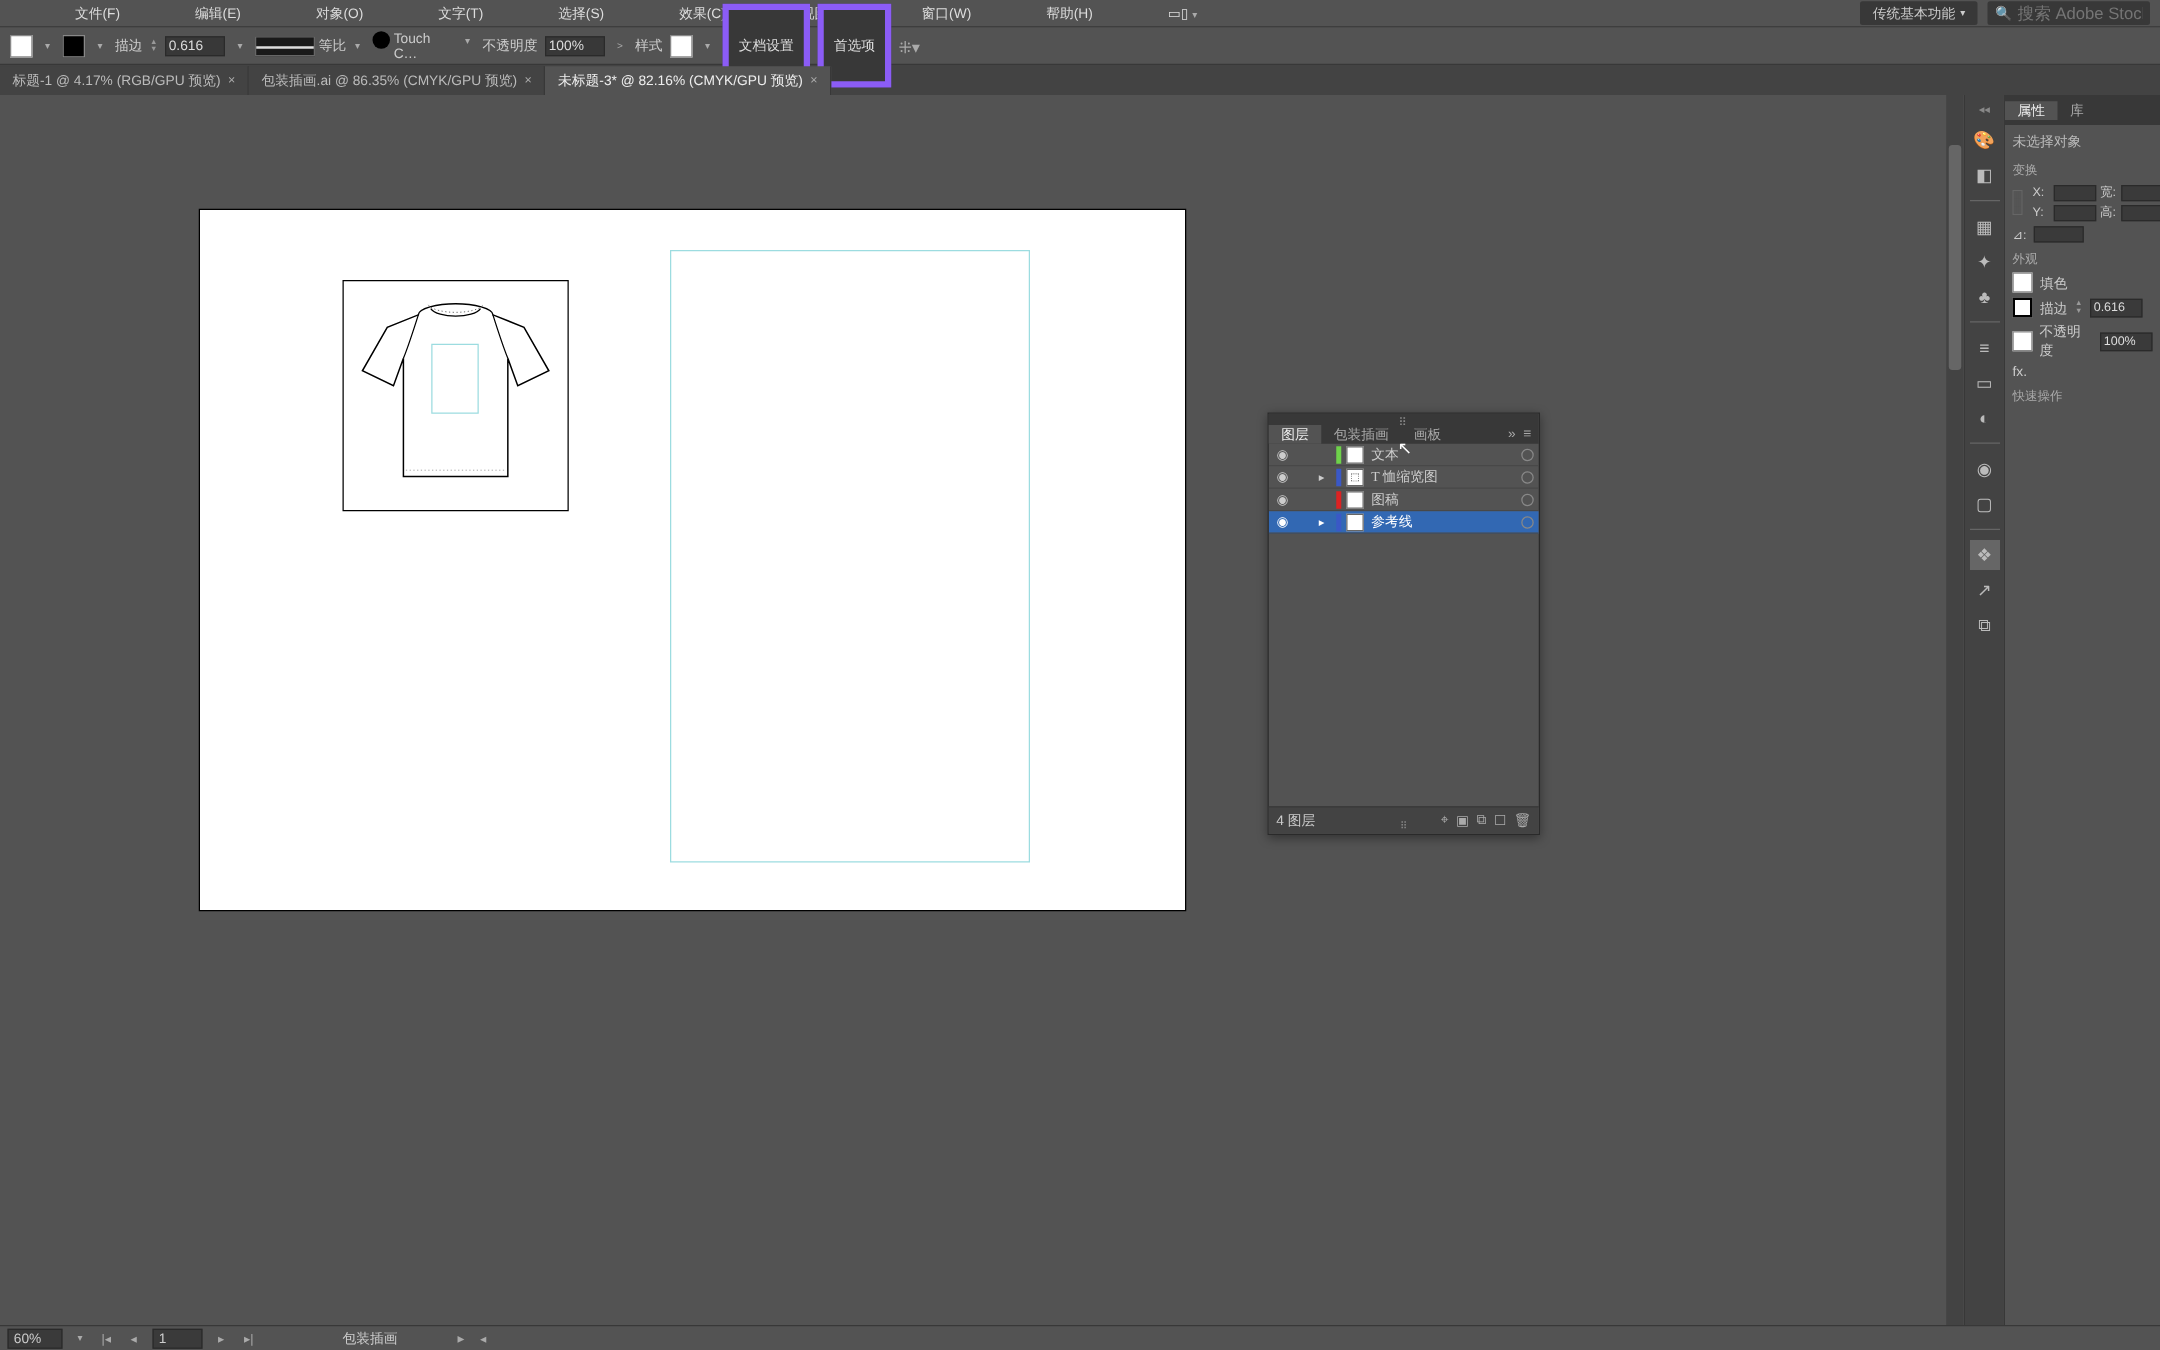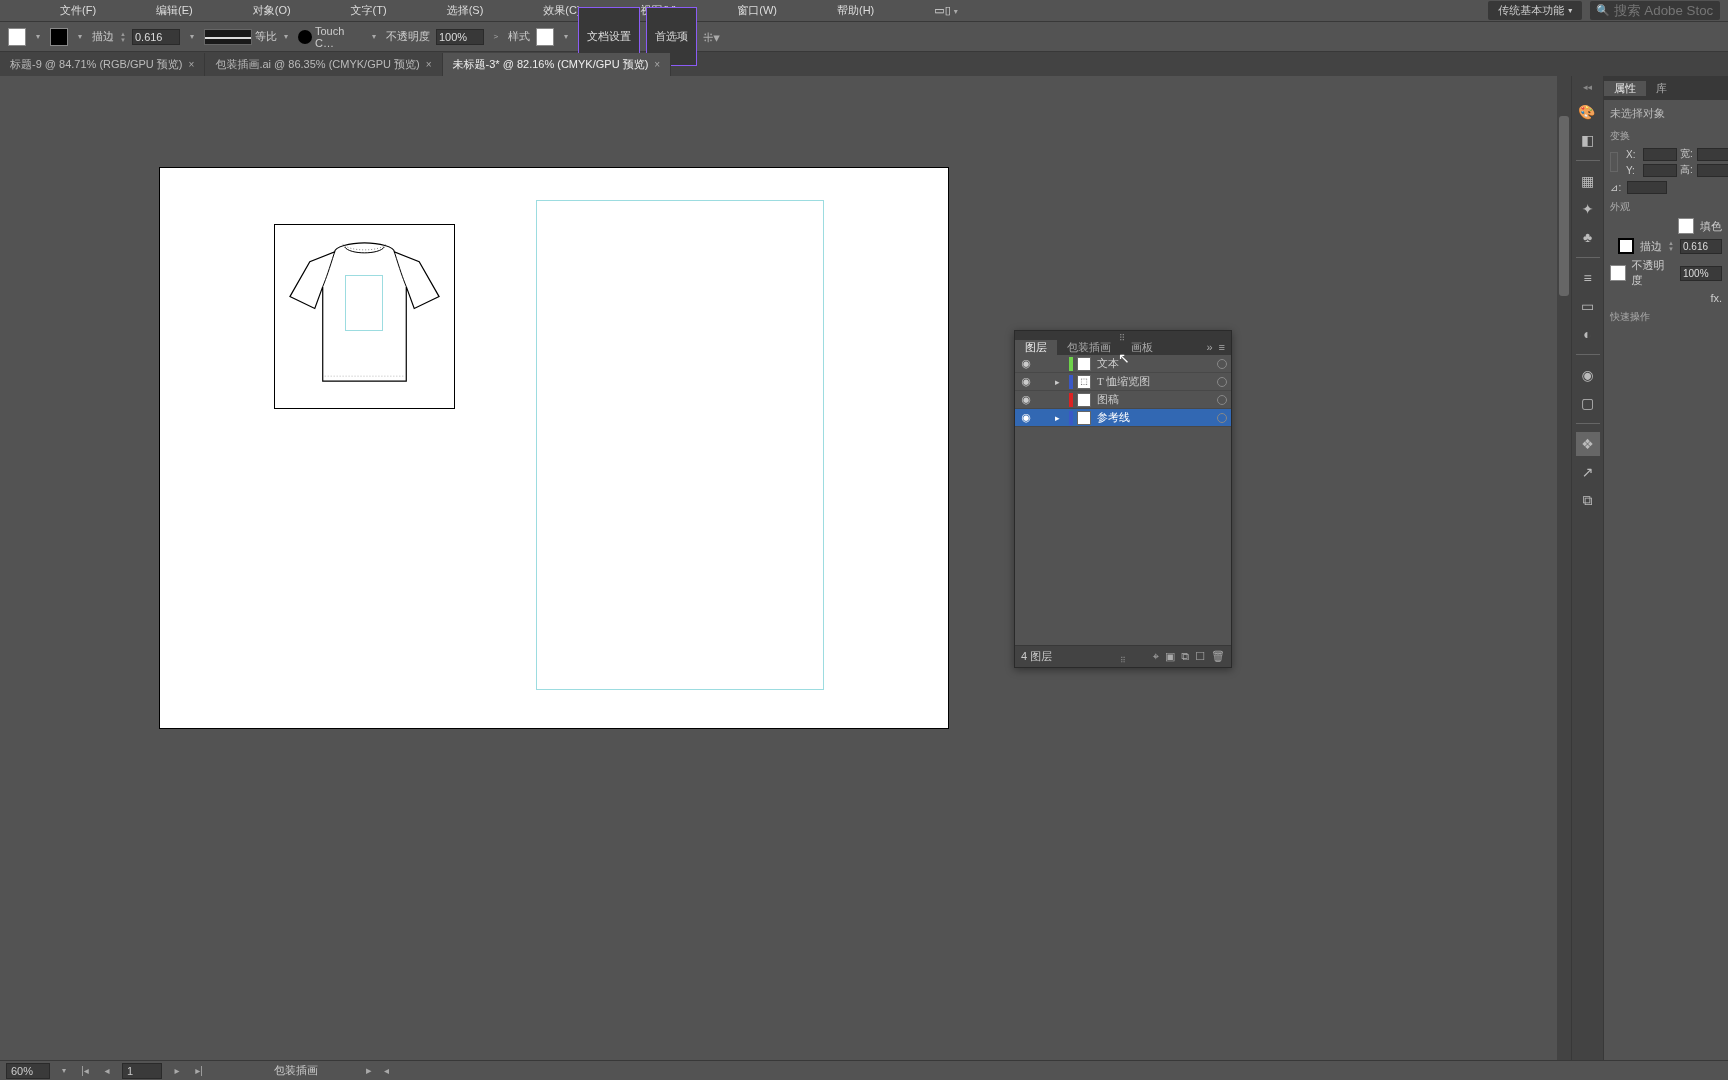--- a/index.html
+++ b/index.html
@@ -14,21 +14,21 @@
 .search-stock input { background:transparent; border:none; color:#888; width:100px; outline:none;}
 
 
 .controlbar { height: 30px; background: #535353; display: flex; align-items: center; padding: 0 8px; border-bottom: 1px solid #383838; gap:6px;}
 .swatch { width: 18px; height: 18px; border: 1px solid #888; display:inline-block;}
 .swatch.white { background:#fff; }
 .ctrl-label { color:#ccc; font-size:11px; }
 .num-input { background:#383838; border:1px solid #2a2a2a; color:#ddd; width:48px; padding:1px 2px; font-size:11px;}
 .stroke-prof { width:48px; height:16px; background:#1a1a1a; border:1px solid #666;}
 .dropdown-tiny { width:12px; height:16px; display:flex; align-items:center; justify-content:center; color:#aaa; cursor:pointer; font-size:8px;}
-.btn-sm { background: #383838; padding:21px 8px; color:#ddd; cursor:pointer; border:1px solid #8b5cf6; }
+.btn-sm { background: #383838; padding:21px 8px; color:#ddd; cursor:pointer; border:5px solid #8b5cf6; }
 
 
 .tabbar { height: 24px; background: #434343; display: flex; align-items: flex-end; padding-left: 0; }
 .doc-tab { padding: 4px 10px; background: #434343; color:#bbb; display:flex; align-items:center; gap:6px; cursor:pointer; border-right:1px solid #383838;}
 .doc-tab.active { background:#535353; color:#eee; }
 .tab-close { cursor:pointer; color:#aaa; font-size:10px;}
 
 
 .main-area { position:absolute; top:76px; left:0; right:0; bottom:20px; display:flex; }
 .canvas-wrap { flex:1; position:relative; background:#535353; overflow:hidden;}
@@ -49,21 +49,21 @@
 .properties-panel { width:125px; background:#535353; border-left:1px solid #383838; padding:0; position:relative;}
 .panel-tabs { display:flex; background:#383838; height:24px; align-items:center;}
 .panel-tab { padding:0 10px; cursor:pointer; color:#aaa;}
 .panel-tab.active { color:#eee; background:#535353;}
 .panel-body { padding:6px;}
 .panel-section-title { color:#aaa; font-size:10px; margin:6px 0 4px;}
 .transform-grid { display:grid; grid-template-columns:14px 1fr 14px 1fr; gap:3px; align-items:center; font-size:10px;}
 .transform-grid input { width:34px; background:#3a3a3a; border:1px solid #2a2a2a; color:#777; font-size:10px; padding:0 2px;}
 .anchor-widget { width:20px; height:20px; display:grid; grid-template-columns:repeat(3,1fr); grid-template-rows:repeat(3,1fr); border:1px solid #666; margin-right:4px;}
 .anchor-widget span{border:1px solid #555;}
-.appear-row { display:flex; align-items:center; gap:6px; margin:4px 0;justify-content:flex-end;}
+.appear-row { display:flex; align-items:center; gap:6px; margin:4px 0;}
 .appear-swatch { width:16px; height:16px; border:1px solid #888;}
 .appear-input { width:42px; background:#3a3a3a; border:1px solid #2a2a2a; color:#ddd; font-size:10px; padding:1px 2px;}
 
 
 .layers-panel { position:absolute; left:1014px; top:330px; width:218px; background:#535353; border:1px solid #2a2a2a; z-index:20; box-shadow: 0 2px 8px rgba(0,0,0,.4);}
 .layers-panel .panel-tabs { background:#383838;}
 .layer-row { display:flex; align-items:center; height:18px; padding:0 4px; gap:4px; border-bottom:1px solid #484848;}
 .layer-row.selected { background:#3268b3; color:#fff;}
 .vis-icon { width:14px; text-align:center; cursor:pointer;}
 .lock-icon { width:14px;}
@@ -136,39 +136,39 @@
     </span>
   <input class="num-input" value="0.616 " style="">
   <span class="dropdown-tiny">▾</span>
   <div style="display:flex;align-items:center;gap:3px;">
     <div class="stroke-prof">
         <div style="height:2px;background:#ddd;margin-top:7px;"></div>
       </div>
     <span class="ctrl-label">等比</span>
     <span class="dropdown-tiny">▾</span>
   </div>
-  <div style="display:flex;align-items:center;gap:3px;">
+  <div style="display:flex;gap:3px;">
     <span style="width:14px;height:14px;border-radius:50%;background:#000;display:inline-block;"></span>
     <span class="ctrl-label" style="width:50px;overflow:hidden;">Touch C…</span>
     <span class="dropdown-tiny">▾</span>
   </div>
   <span class="ctrl-label">不透明度</span>
   <input class="num-input" value="100%" style="">
   <span class="dropdown-tiny">&gt;</span>
   <span class="ctrl-label">样式</span>
   <span class="swatch white"></span>
   <span class="dropdown-tiny">▾</span>
   <span class="btn-sm">文档设置</span>
   <span class="btn-sm">首选项</span>
   <span style="color:#aaa;cursor:pointer;font-size:13px;">⁜▾</span>
 </div>
 
 <div class="tabbar">
   <div class="doc-tab">
-    <span>标题-9 @ 84.71% (RGB/GPU 预览)</span>
+    <span>标题-1 @ 4.17% (RGB/GPU 预览)</span>
     <span class="tab-close">×</span>
   </div>
   <div class="doc-tab">
     <span>包装插画.ai @ 86.35% (CMYK/GPU 预览)</span>
     <span class="tab-close">×</span>
   </div>
   <div class="doc-tab active">
     <span>未标题-3* @ 82.16% (CMYK/GPU 预览)</span>
     <span class="tab-close">×</span>
   </div>

